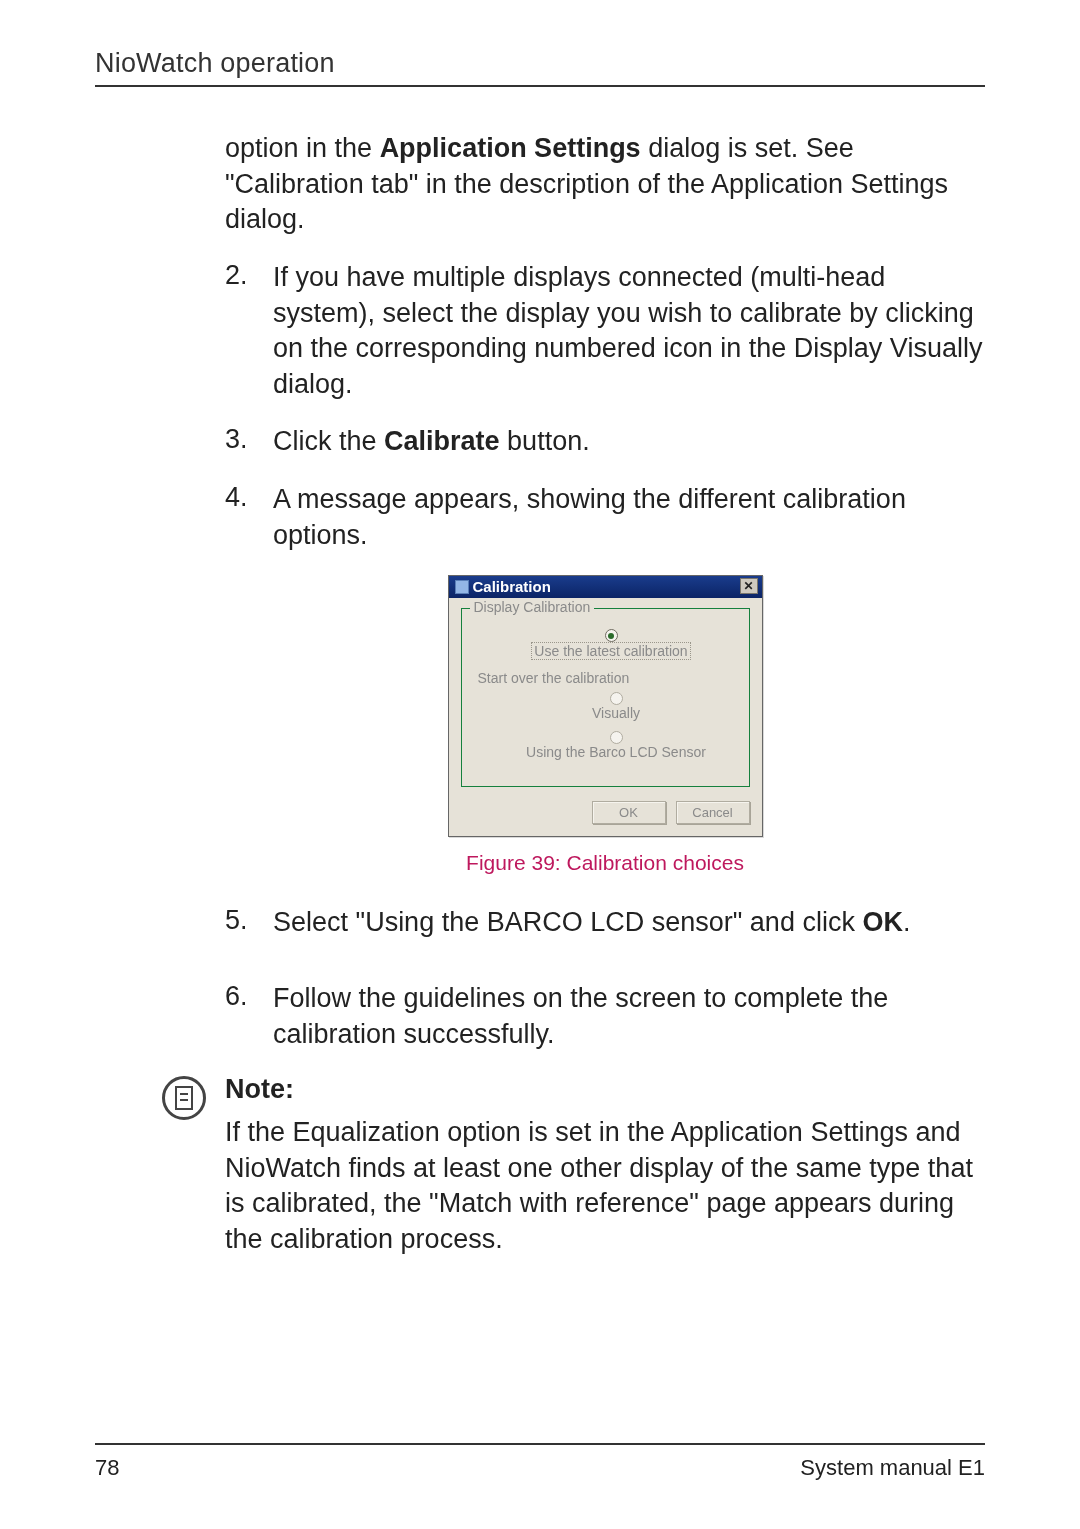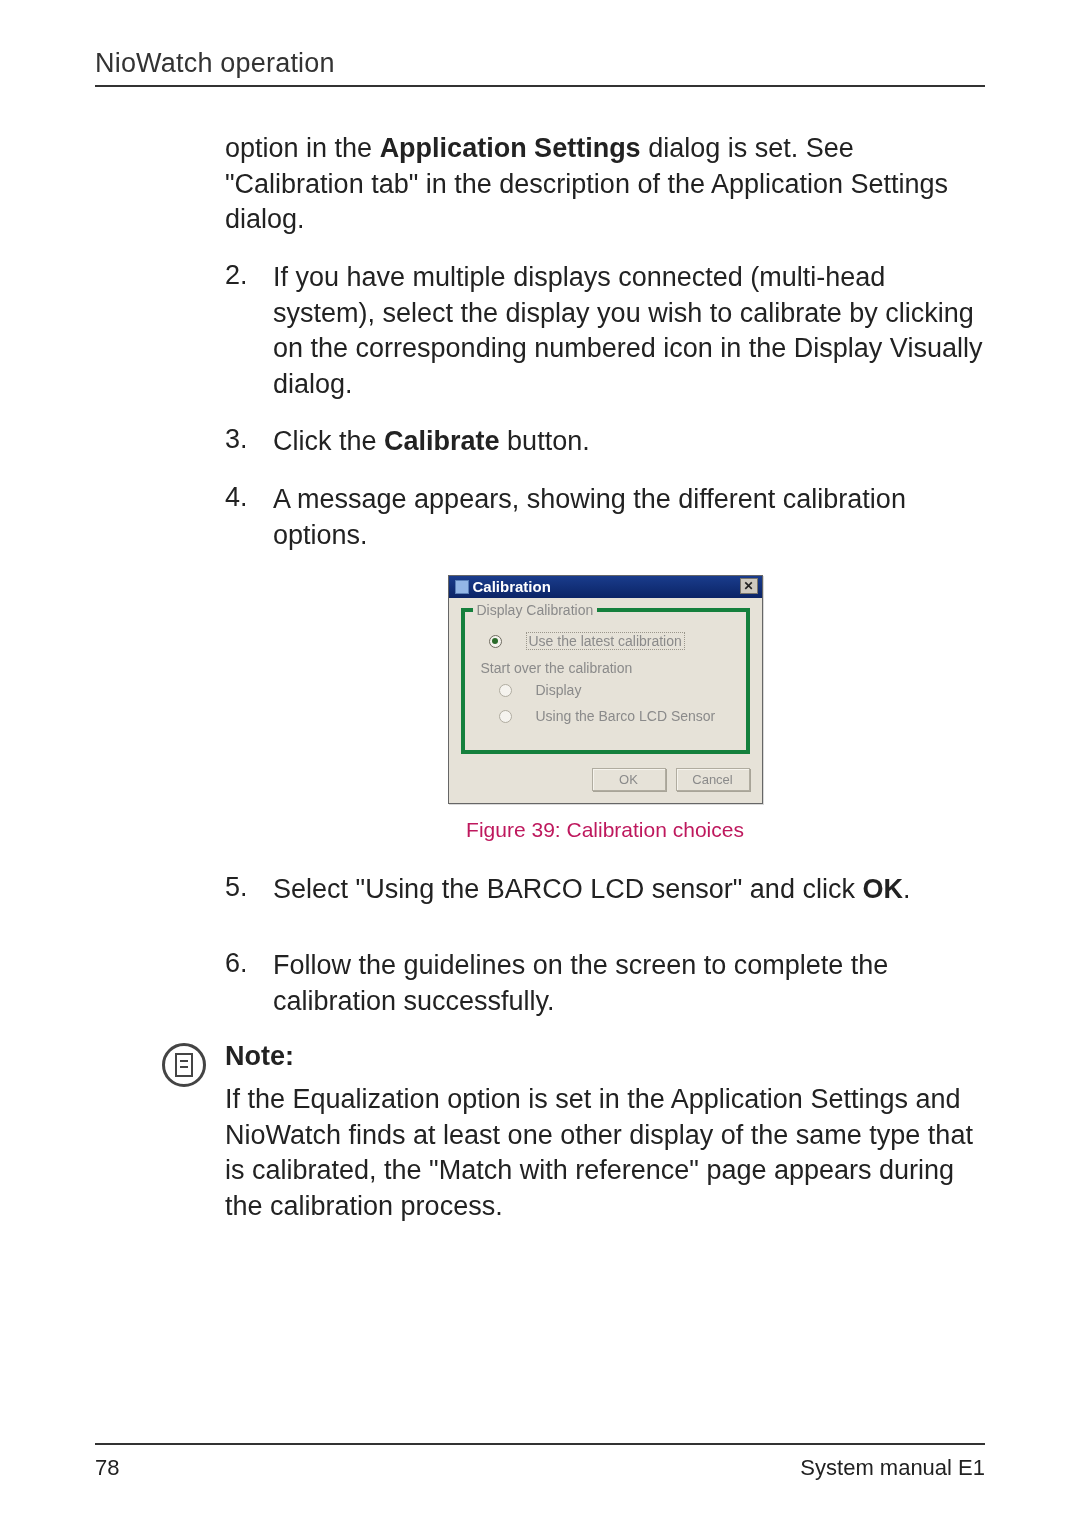--- a/index.html
+++ b/index.html
@@ -18,23 +18,23 @@
   .strong { font-weight: 700; }
 
   
   .dialog-wrap { display: flex; justify-content: center; margin: 14px 0 10px; }
   .dialog { width: 315px; border: 1px solid #666; background: #e6e2d8; font-family: Tahoma, sans-serif; box-shadow: 1px 1px 0 rgba(0,0,0,.15); }
   .titlebar { display: flex; justify-content: space-between; background: linear-gradient(#1a3c8c, #0b2466); color: #fff; padding: 2px 4px 3px 6px; font-size: 15px; font-weight: 700; }
   .titlebar .tb-left { display: flex; align-items: center; gap: 4px; }
   .title-icon { width: 14px; height: 14px; background: #93b6e6; border: 1px solid #5a7fb8; }
   .close-btn { width: 18px; height: 16px; background: #cfcac0; color: #222; display: flex; align-items: center; justify-content: center; font-size: 12px; font-weight: 700; border: 1px solid #7a766c; cursor: pointer; }
   .dlg-body { padding: 10px 12px 12px; }
-  .groupbox { border: 4px solid #15803d; padding: 14px 12px 16px; position: relative; }
+  .groupbox { border: 1px solid #15803d; padding: 14px 12px 16px; position: relative; }
   .group-legend { position: absolute; top: -10px; left: 8px; background: #e6e2d8; padding: 0 4px; font-size: 14px; color: #8a8a8a; }
-  .opt-row { display: flex; align-items: center; gap: 24px; margin: 6px 0 10px 12px; }
+  .opt-row { display: flex; align-items: center; gap: 0; margin: 6px 0 10px 12px; flex-direction: column; }
   .radio { width: 13px; height: 13px; border-radius: 50%; border: 1px solid #6f6b60; background: #f5f3ee; display: flex; align-items: center; justify-content: center; }
   .radio.selected::after { content: ""; width: 6px; height: 6px; border-radius: 50%; background: #2b6b2b; }
   .radio.disabled { border-color: #b0aca0; }
   .opt-label { font-size: 14px; color: #8a8a8a; }
   .opt-label.dotted { border: 1px dotted #9a968b; padding: 0 2px; }
   .subhead { font-size: 14px; color: #8a8a8a; margin: 6px 0 6px 4px; }
   .sub-opts { margin-left: 10px; }
   .dlg-buttons { display: flex; justify-content: flex-end; gap: 10px; margin-top: 14px; }
   .dlg-btn { min-width: 74px; padding: 3px 10px; font-size: 13px; color: #8a8a8a; background: #e6e2d8; border: 1px solid #b0aca0; box-shadow: inset 1px 1px 0 #f6f4ee, 1px 1px 0 #a8a498; cursor: pointer; text-align: center; }
 
@@ -108,21 +108,21 @@
             <div class="opt-row">
               <span class="radio selected"></span>
               <span class="opt-label dotted">Use the latest calibration</span>
             </div>
 
             <div class="subhead">Start over the calibration</div>
 
             <div class="sub-opts">
               <div class="opt-row">
                 <span class="radio disabled"></span>
-                <span class="opt-label">Display</span>
+                <span class="opt-label">Visually</span>
               </div>
               <div class="opt-row">
                 <span class="radio disabled"></span>
                 <span class="opt-label">Using the Barco LCD Sensor</span>
               </div>
             </div>
           </div>
           <div class="dlg-buttons">
             <div class="dlg-btn">OK</div>
             <div class="dlg-btn">Cancel</div>

